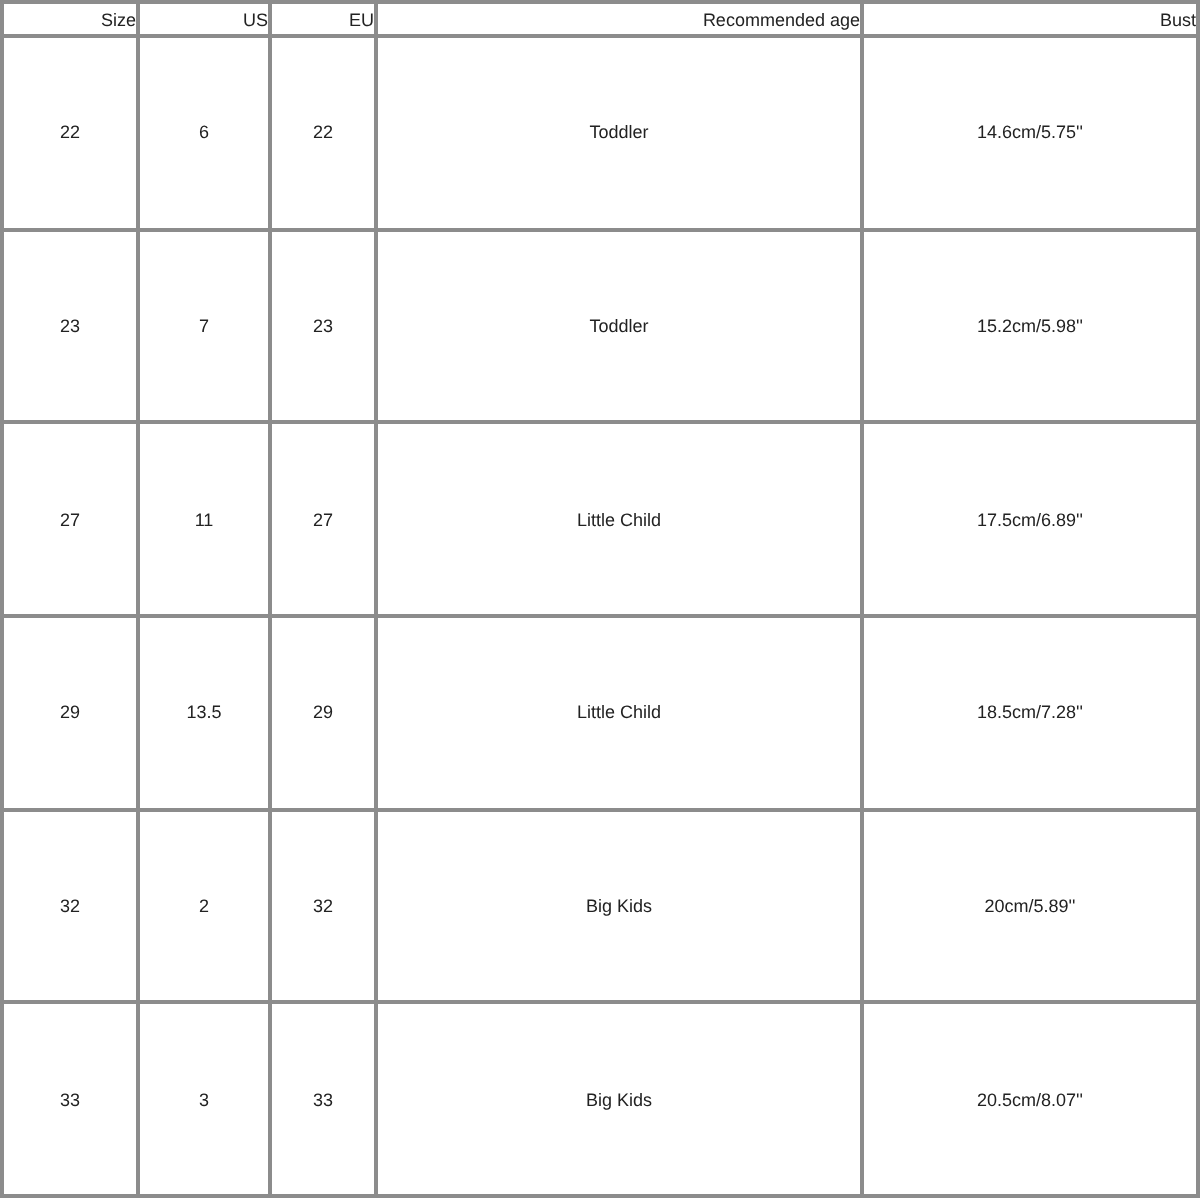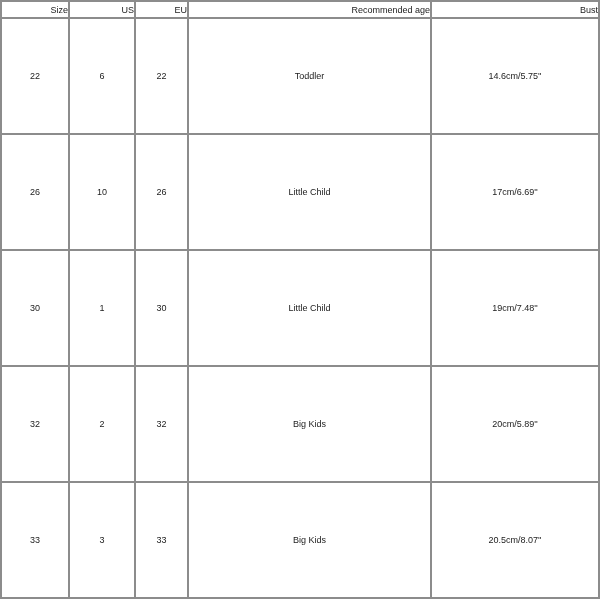--- a/index.html
+++ b/index.html
@@ -47,32 +47,39 @@
   </thead>
   <tbody id="tbody">
       <tr>
         <td>22</td>
         <td>6</td>
         <td>22</td>
         <td>Toddler</td>
         <td>14.6cm/5.75''</td>
       </tr>
       <tr>
-        <td>26</td>
-        <td>10</td>
-        <td>26</td>
-        <td>Little Child</td>
-        <td>17cm/6.69''</td>
+        <td>23</td>
+        <td>7</td>
+        <td>23</td>
+        <td>Toddler</td>
+        <td>15.2cm/5.98''</td>
       </tr>
       <tr>
-        <td>30</td>
-        <td>1</td>
-        <td>30</td>
+        <td>27</td>
+        <td>11</td>
+        <td>27</td>
         <td>Little Child</td>
-        <td>19cm/7.48''</td>
+        <td>17.5cm/6.89''</td>
+      </tr>
+      <tr>
+        <td>29</td>
+        <td>13.5</td>
+        <td>29</td>
+        <td>Little Child</td>
+        <td>18.5cm/7.28''</td>
       </tr>
       <tr>
         <td>32</td>
         <td>2</td>
         <td>32</td>
         <td>Big Kids</td>
         <td>20cm/5.89''</td>
       </tr>
       <tr>
         <td>33</td>

